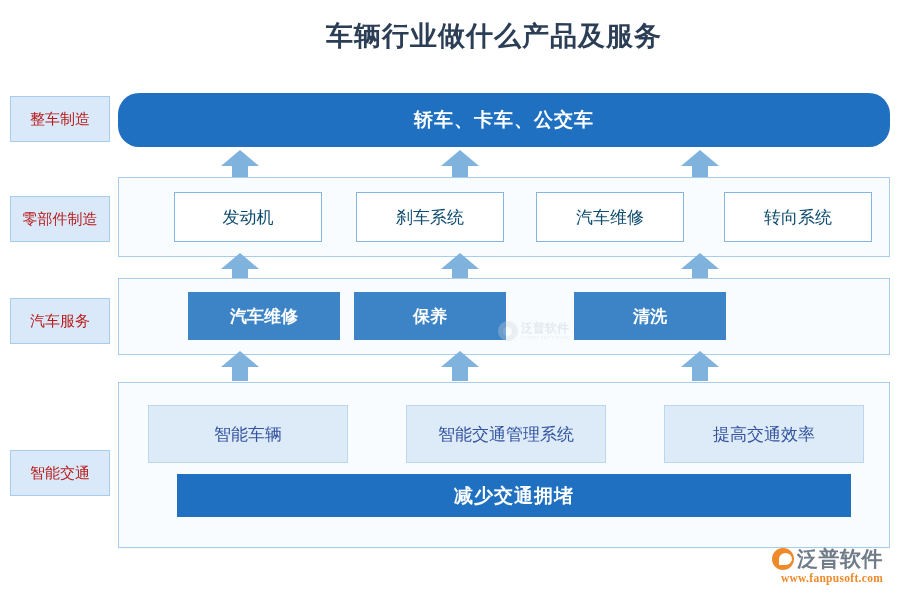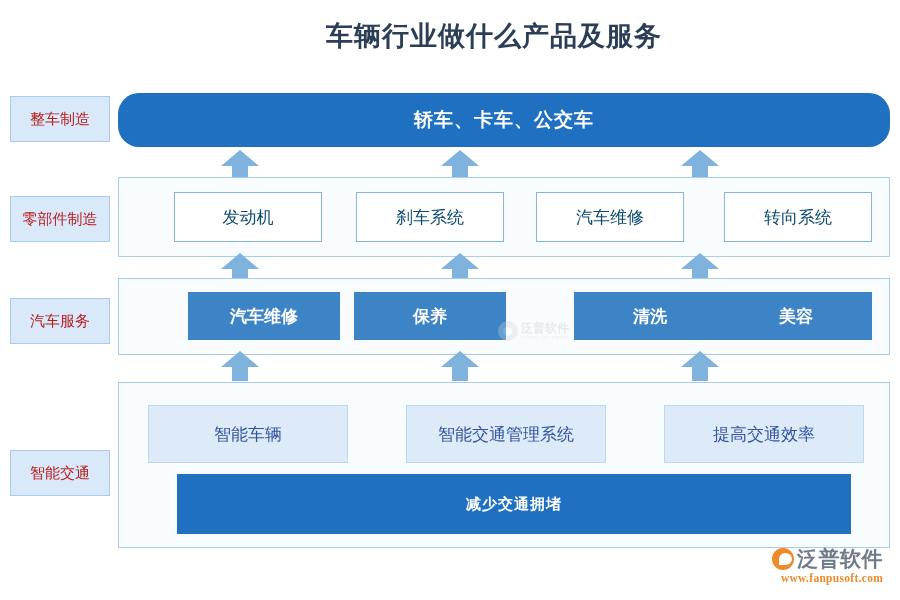--- a/index.html
+++ b/index.html
@@ -132,24 +132,24 @@
     width: 200px;
   }
 
   
   .wide-bar {
     position: absolute;
     box-sizing: border-box;
     left: 58px;
     top: 91px;
     width: 674px;
-    height: 60px;
+    height: 43px;
     background: #1f70c1;
     color: #ffffff;
-    font-size: 15px;
+    font-size: 19px;
     font-weight: bold;
     display: flex;
     align-items: center;
     justify-content: center;
     letter-spacing: 1px;
   }
 
   
   .up-arrow {
     position: absolute;
@@ -311,21 +311,20 @@
   </div>
   <div class="up-arrow" style="left:681px; top:253px;">
     <span class="head"></span>
     <span class="stem"></span>
   </div>
 
   <div class="row-box r3">
     <div class="item filled" style="left:69px;">汽车维修</div>
     <div class="item filled" style="left:235px;">保养</div>
     <div class="item filled" style="left:419px;margin-left:36px;">清洗</div>
-    <div class="item filled" style="left:601px;">美容</div>
   </div>
 
   <div class="watermark">
     <span class="wm-mark"></span>
     <span>
       <div class="wm-text">泛普软件</div>
       <div class="wm-sub">FANPU SOFTWARE</div>
     </span>
   </div>
 

